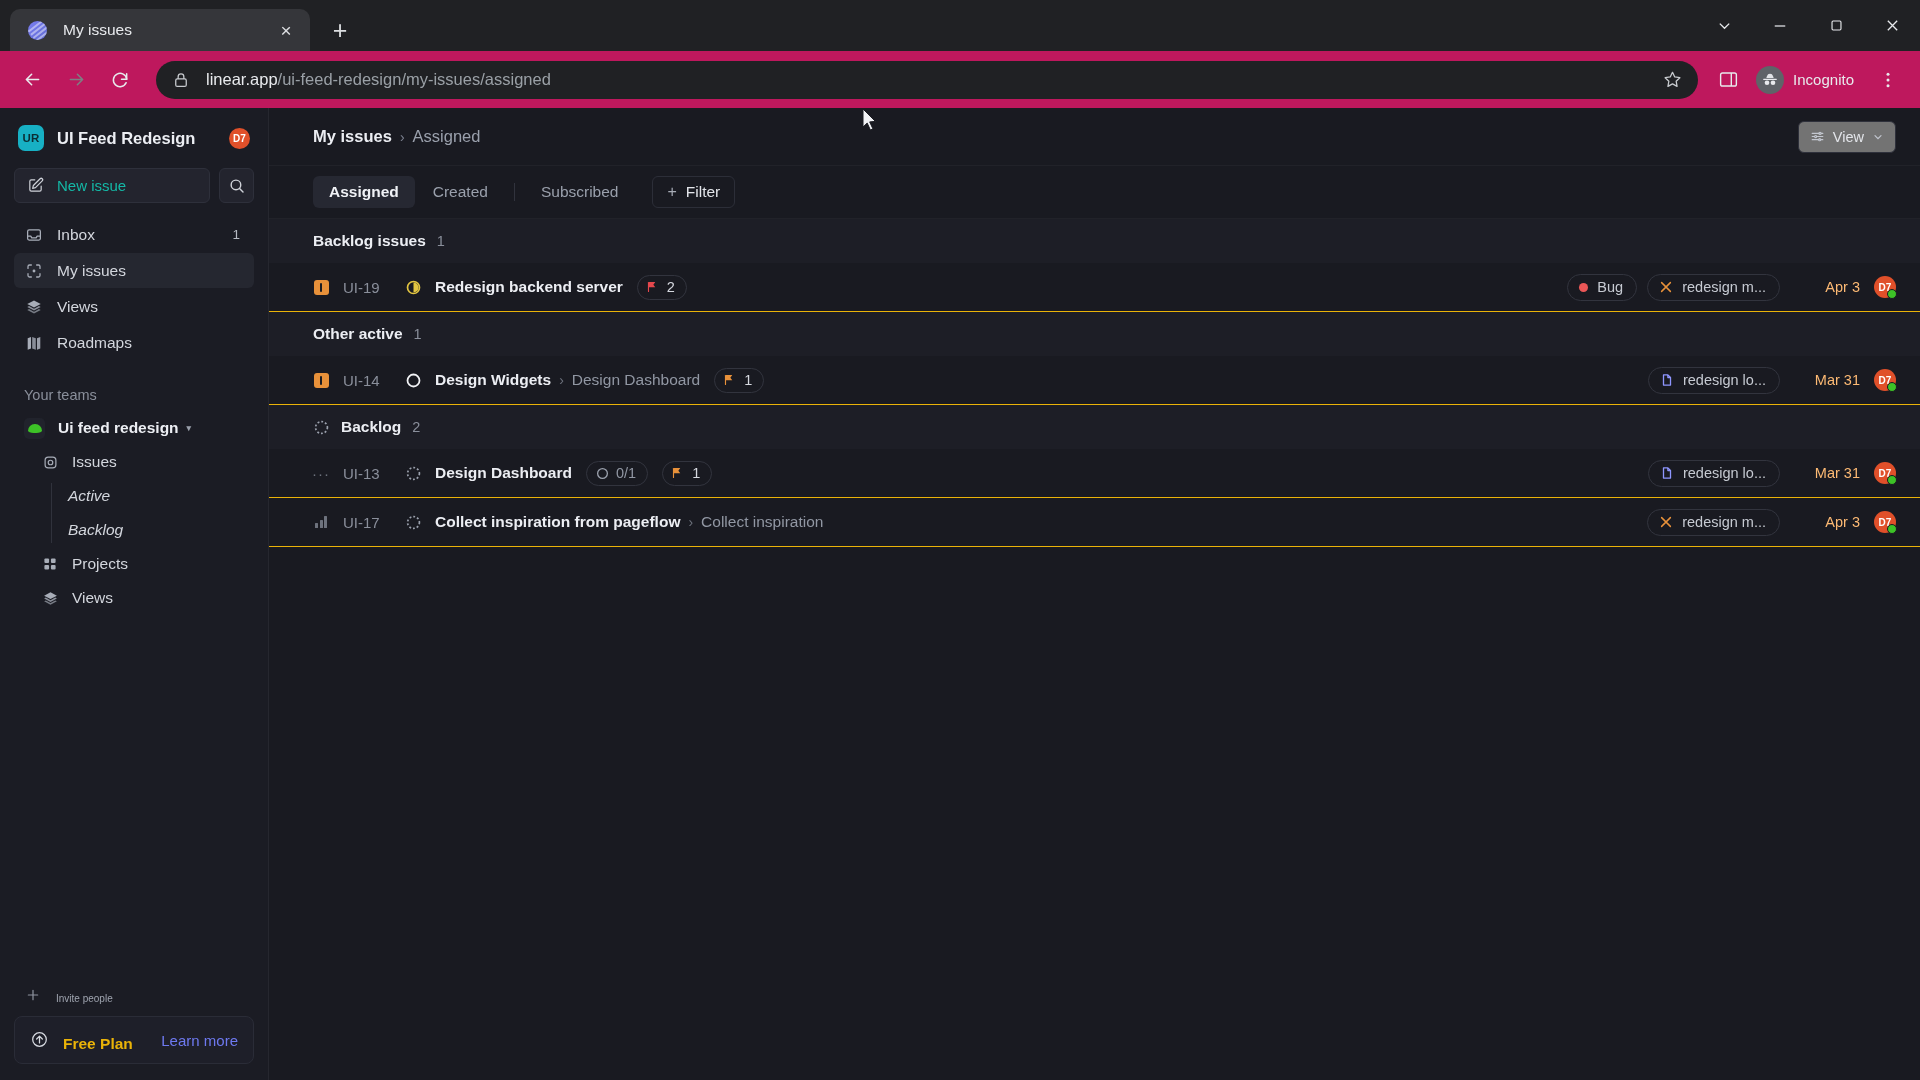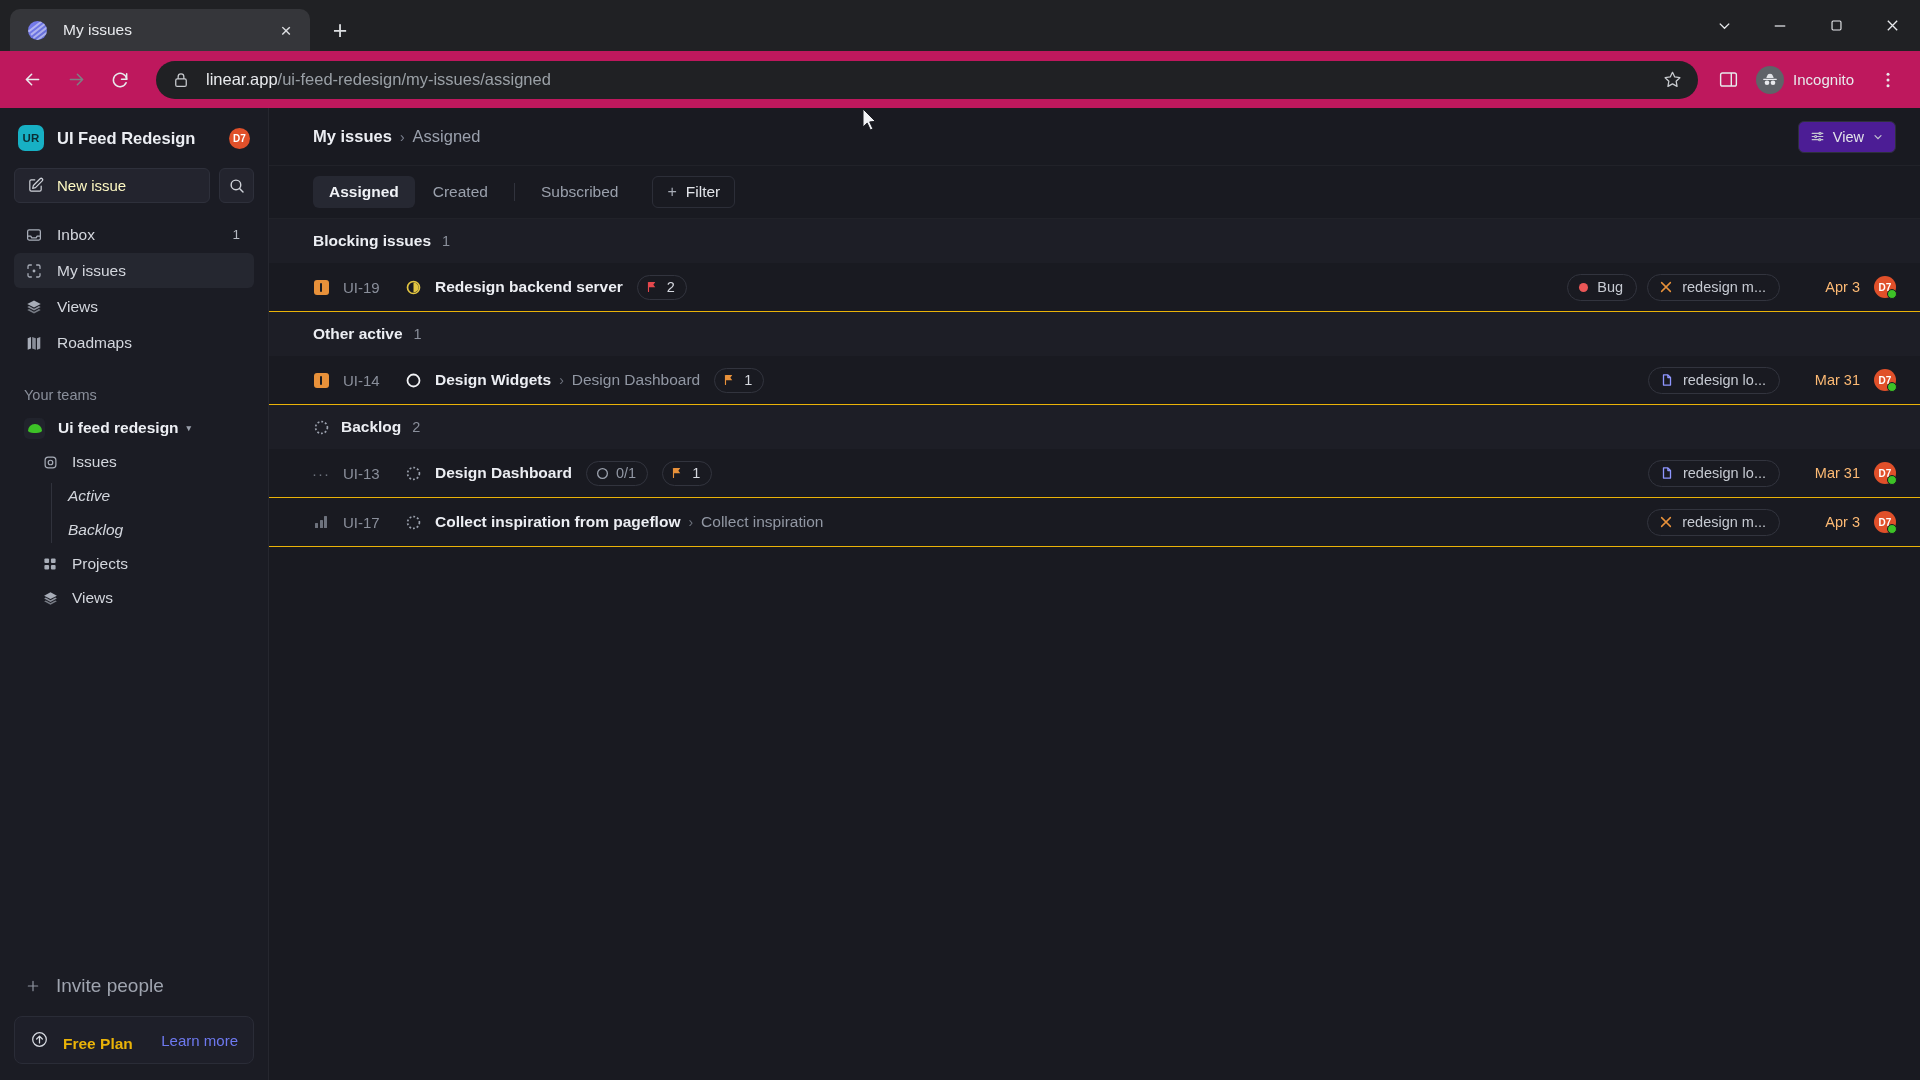--- a/index.html
+++ b/index.html
@@ -204,21 +204,21 @@
   .top-actions { display: flex; gap: 9px; margin: 4px 0 14px; }
   .new-issue-btn {
     flex: 1;
     height: 35px;
     background: #23242e;
     border: 1px solid #2e303b;
     border-radius: 6px;
     display: flex;
     align-items: center;
     padding: 0 12px;
-    color: #fef9c3;
+    color: #14b8a6;
     font-size: 15px;
   }
   .new-issue-btn .ni-icon { width: 17px; height: 17px; margin-right: 13px; color: #cfd2d9; flex: 0 0 17px; }
   .search-btn {
     width: 35px; height: 35px;
     background: #23242e;
     border: 1px solid #2e303b;
     border-radius: 6px;
     display: flex; align-items: center; justify-content: center;
     color: #cfd2d9;
@@ -303,24 +303,24 @@
     color: #d3d6dd;
     font-size: 15.5px;
     border-radius: 6px;
     padding-left: 8px;
     font-style: italic;
   }
   .spacer { flex: 1; }
   .foot-item {
     height: 36px;
     display: flex;
-    align-items: center;
+    align-items: flex-end;
     padding: 0 10px;
     color: #9fa4af;
-    font-size: 19px;
+    font-size: 10px;
     border-radius: 6px;
   }
   .foot-item .nav-icon { width: 18px; height: 18px; margin-right: 14px; color: #8f94a0; flex: 0 0 18px; display:flex;align-items:center;justify-content:center;}
   .plan-box {
     height: 48px;
     margin: 12px 0 16px;
     background: #1e1f29;
     border: 1px solid #2a2c37;
     border-radius: 8px;
     display: flex;
@@ -339,21 +339,21 @@
     display: flex;
     align-items: center;
     padding: 0 24px 0 44px;
   }
   .crumb-cur { color: #eceef3; font-size: 16.5px; font-weight: 600; }
   .crumb-sep { color: #7b8090; font-size: 14px; margin: 0 8px; }
   .crumb-sub { color: #9aa0ac; font-size: 16.5px; }
   .header-spacer { flex: 1; }
   .view-btn {
     height: 32px;
-    background: #4c1d95;
+    background: #737373;
     border: 1px solid #2e303b;
     border-radius: 6px;
     display: flex;
     align-items: center;
     padding: 0 11px;
     color: #e3e5ea;
     font-size: 14.5px;
     gap: 8px;
   }
   .view-btn svg { flex: 0 0 auto; color: #c3c7d0; }
@@ -768,21 +768,21 @@
         <span class="seg">Subscribed</span>
         <span class="filter-btn">
           <span class="plus">+</span>
           <span>Filter</span>
         </span>
       </div>
 
       <div class="list">
 
         <div class="group-header">
-          <span class="group-title">Blocking issues</span>
+          <span class="group-title">Backlog issues</span>
           <span class="group-count">1</span>
         </div>
 
         <div class="row">
           <span class="prio">
               <span class="prio-urgent"></span>
             </span>
           <span class="row-id">UI-19</span>
           <span class="status">
             <svg width="15" height="15" viewBox="0 0 16 16">

